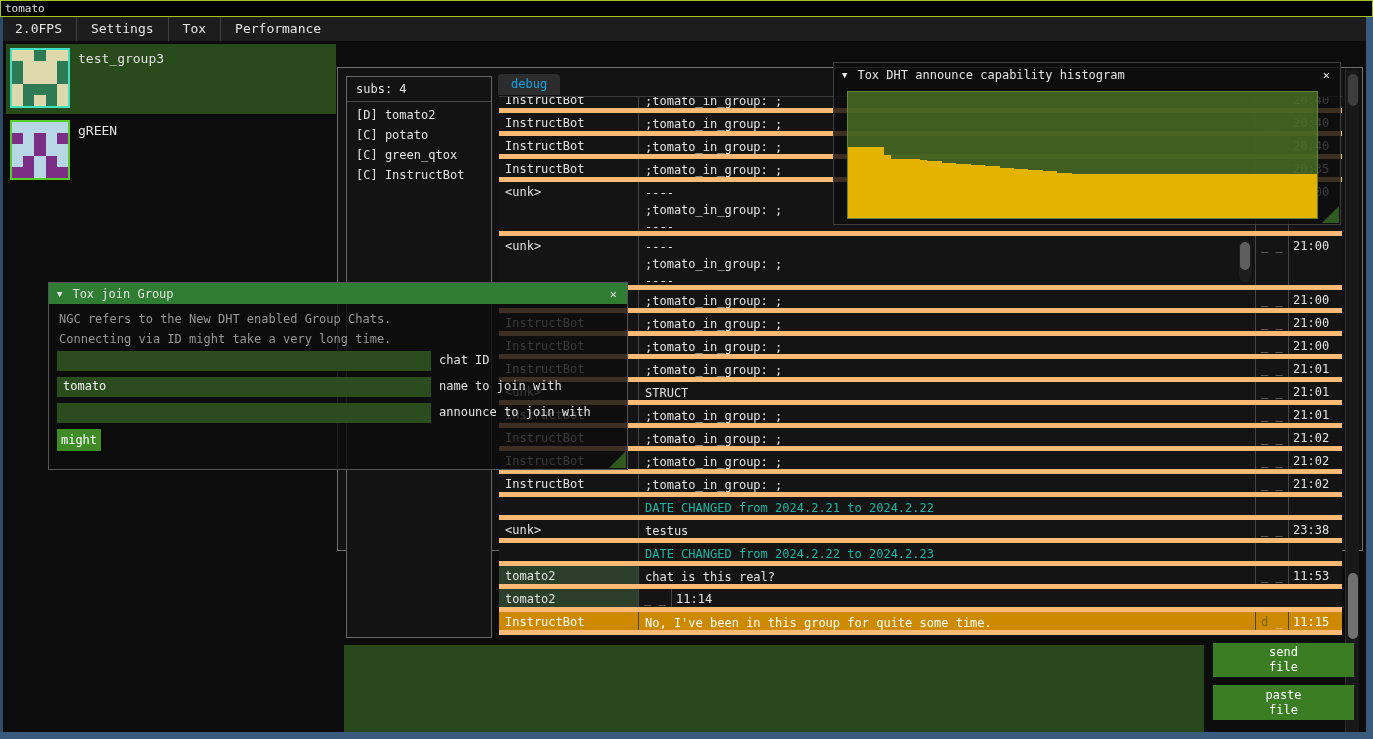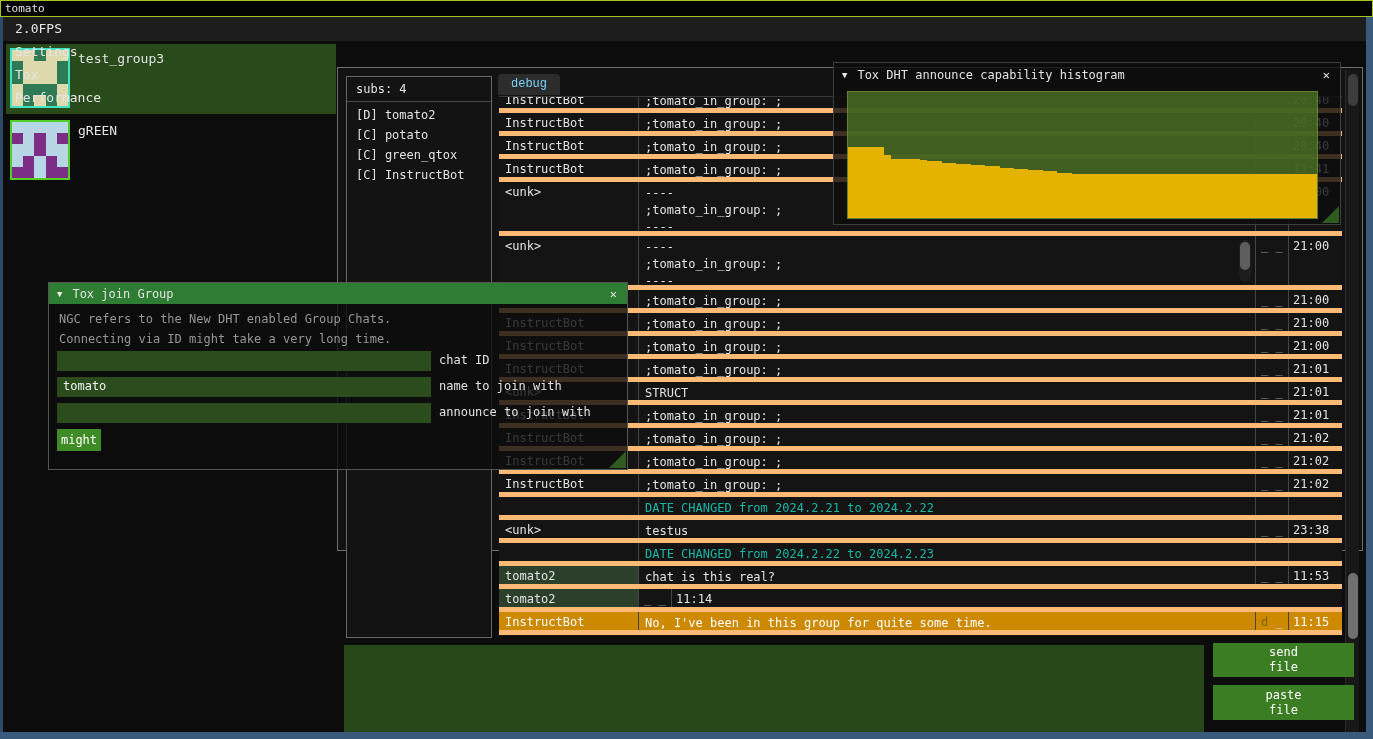--- a/index.html
+++ b/index.html
@@ -11,21 +11,21 @@
   .edge { position:absolute; background:#3a5a7c; z-index:9; }
   .edge-right { top:17px; right:0; bottom:0; width:7px; }
   .edge-bottom { left:0; right:0; bottom:0; height:7px; }
   .edge-left { top:17px; left:0; bottom:0; width:3px; background:#2e4a66; }
 
   .titlebar { position:absolute; top:0; left:0; width:1373px; height:17px;
               background:#040404; border:1px solid #a6c41f; line-height:15px;
               padding-left:4px; font-size:11px; z-index:10; }
 
   .menubar { position:absolute; top:17px; left:1px; width:1365px; height:24px;
-             background:#1d1d1d; display:flex; align-items:stretch; z-index:3;flex-direction:column; }
+             background:#1d1d1d; display:flex; align-items:stretch; z-index:3; }
   .menu-item { padding:4px 14px; color:#e6e6e6; font-size:13px; }
   .menu-sep { width:1px; background:#3f3f3f; margin:0; }
 
   
   .contacts { position:absolute; top:44px; left:6px; width:330px; z-index:1; }
   .contact-row { position:relative; height:70px; margin-bottom:2px; }
   .contact-row.selected { background:#294a1b; }
   .avatar { position:absolute; left:4px; top:4px; width:60px; height:60px;
             border:2px solid; display:grid; grid-template-columns:repeat(5,1fr);
             grid-template-rows:repeat(5,1fr); }
@@ -35,21 +35,21 @@
   .chatwin { position:absolute; left:337px; top:67px; width:1026px; height:484px;
              border:1px solid #6e6e6e; background:#121212; z-index:2; }
   .subs { position:absolute; left:8px; top:8px; width:146px; height:562px;
           border:1px solid #676767; background:#131313; }
   .subs-header { padding:5px 9px 4px 9px; }
   .subs-sep { height:1px; background:#4a4a4a; margin:1px 0 3px 0; }
   .member { padding:0 9px; line-height:20px; white-space:nowrap; }
 
   .tabbar { position:absolute; left:160px; top:6px; height:22px; }
   .tab { display:inline-block; padding:3px 13px 4px 13px; background:#2c2c2c;
-         border-radius:4px 4px 0 0; color:#7dd3fc;font-family:Liberation Mono, monospace; }
+         border-radius:4px 4px 0 0; color:#0ea5e9; }
 
   .table { position:absolute; left:161px; top:28px; width:843px; height:540px;
            background:#141414; overflow:hidden; border-top:1px solid #3a3a3a; }
   .row { display:flex; border-bottom:5px solid #fdba74; height:23px; }
   .row.tall { height:54px; }
   .row.clipped { height:16px; }
   .row.clipped .cell { margin-top:-7px; }
   .cell { overflow:hidden; white-space:pre; }
   .c-name { width:140px; border-right:1px solid #454545; padding:3px 0 0 6px; }
   .c-msg  { width:617px; border-right:1px solid #454545; padding:3px 0 0 6px; line-height:17px; }
@@ -221,21 +221,21 @@
         <div class="row">
           <div class="cell c-name">InstructBot</div>
           <div class="cell c-msg">;tomato_in_group: ;</div>
           <div class="cell c-flags">_ _</div>
           <div class="cell c-time">20:40</div>
         </div>
         <div class="row">
           <div class="cell c-name">InstructBot</div>
           <div class="cell c-msg">;tomato_in_group: ;</div>
           <div class="cell c-flags">_ _</div>
-          <div class="cell c-time">11:41</div>
+          <div class="cell c-time">20:35</div>
         </div>
         <div class="row tall">
           <div class="cell c-name">&lt;unk&gt;</div>
           <div class="cell c-msg">----
 ;tomato_in_group: ;
 ----</div>
           <div class="cell c-flags">_ _</div>
           <div class="cell c-time">21:00</div>
         </div>
         <div class="row tall">

